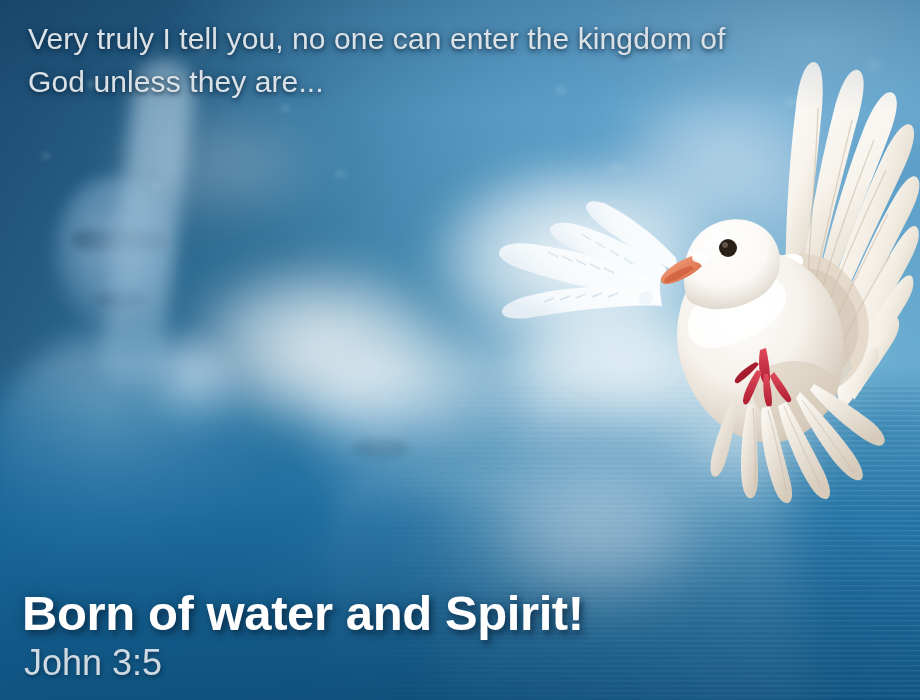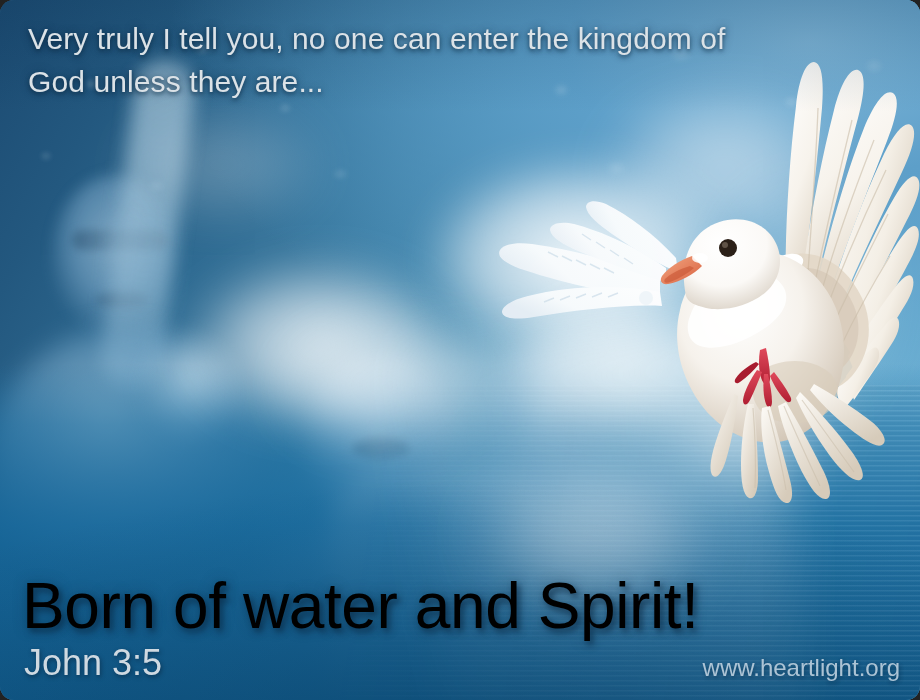--- a/index.html
+++ b/index.html
@@ -8,21 +8,20 @@
     background: #222;
   }
   #poster {
     position: relative;
     width: 920px;
     height: 700px;
     overflow: hidden;
     font-family: "Liberation Sans", sans-serif;
     background: #2a6b9a;
     user-select: none;
-    border-radius: 14px;
   }
 
   
   .layer { position: absolute; inset: 0; }
 
   
   .sky {
     background:
       radial-gradient(120% 90% at 88% 6%, #7fb6d8 0%, #5d9fc9 22%, rgba(93,159,201,0) 58%),
       linear-gradient(118deg,
@@ -207,24 +206,24 @@
     font-weight: 400;
     color: #dbe2e7;
     text-shadow: 0 2px 4px rgba(12,40,64,.75), 0 0 10px rgba(12,40,64,.45);
     letter-spacing: .1px;
   }
 
   .headline {
     position: absolute;
     left: 22px;
     bottom: 62px;
-    font-size: 64px;
+    font-size: 49px;
     line-height: 1;
-    font-weight: 400;
-    color: #000000;
+    font-weight: 700;
+    color: #ffffff;
     text-shadow: 3px 4px 6px rgba(10,40,66,.72), 0 0 14px rgba(10,40,66,.35);
     letter-spacing: -0.4px;
     white-space: nowrap;
   }
 
   .reference {
     position: absolute;
     left: 24px;
     bottom: 16px;
     font-size: 36px;
@@ -419,15 +418,14 @@
         </g>
       </g>
     </svg>
   </div>
 
   <div class="layer vignette"></div>
 
   <div class="verse">Very truly I tell you, no one can enter the kingdom of God unless they are...</div>
   <div class="headline">Born of water and Spirit!</div>
   <div class="reference">John 3:5</div>
-  <div class="website">www.heartlight.org</div>
 
 </div>
 
 </body></html>

